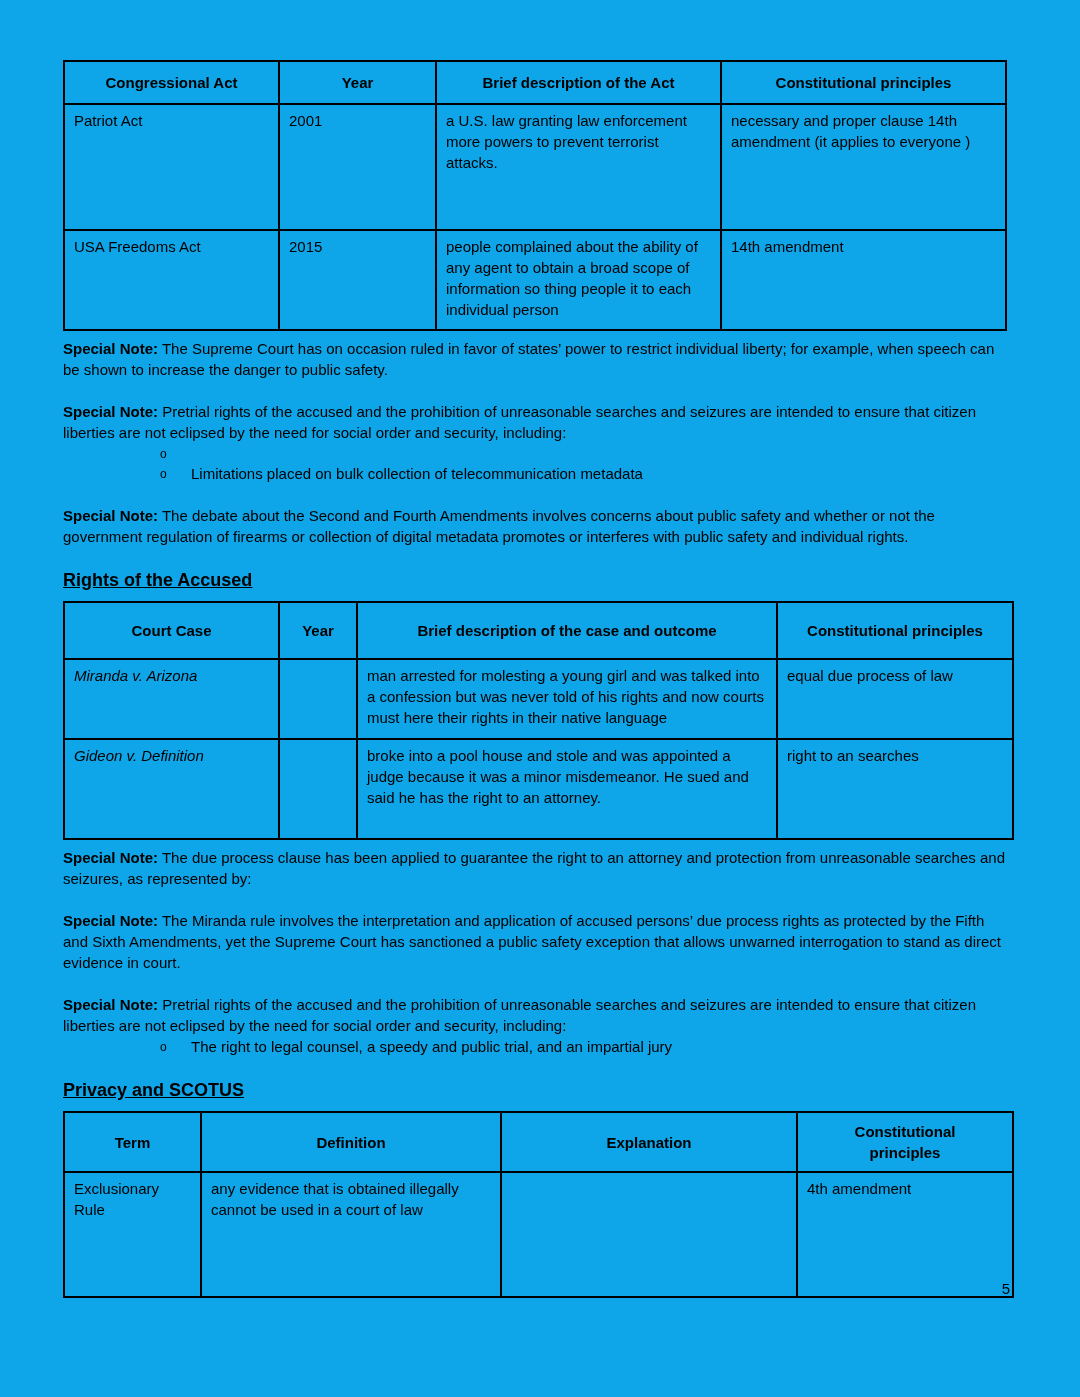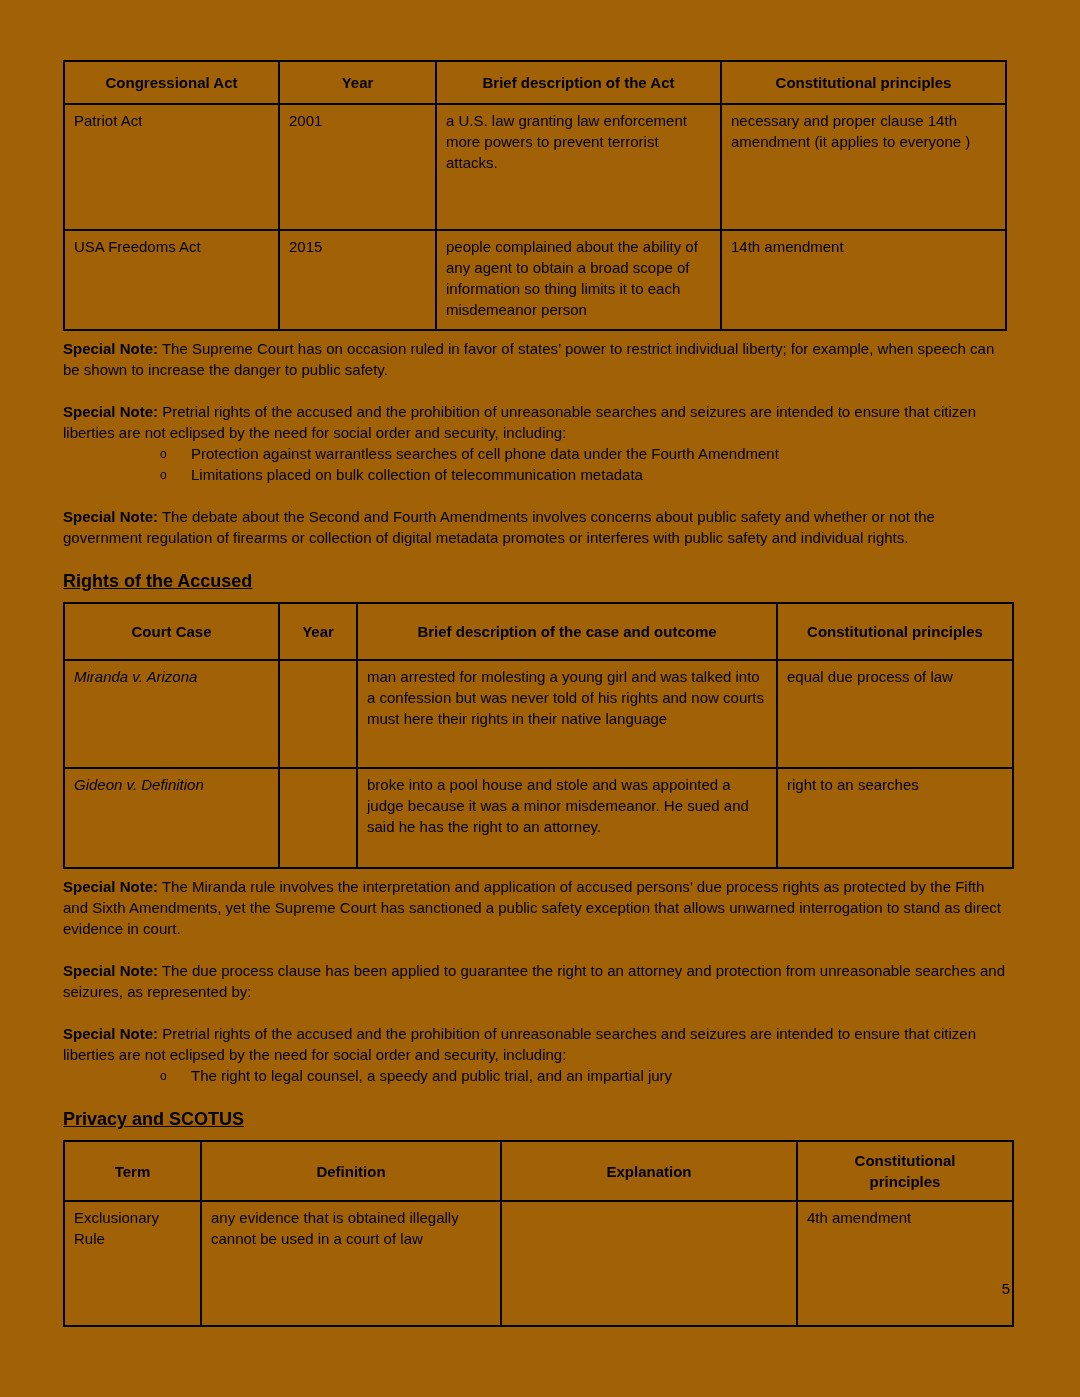--- a/index.html
+++ b/index.html
@@ -2,21 +2,21 @@
 <html><head>
 <meta charset="utf-8">
 <style>
   * { margin: 0; padding: 0; box-sizing: border-box; }
   html, body { background: #ffffff; }
   body { font-family: "Liberation Sans", sans-serif; color: #000; }
   .page {
     position: relative;
     width: 1080px;
     height: 1397px;
-    background: #a16207;
+    background: #0ea5e9;
     overflow: hidden;
   }
   .content {
     position: absolute;
     left: 63px;
     top: 60px;
     width: 949px;
     font-size: 15px;
     line-height: 1.4;
   }
@@ -37,21 +37,21 @@
   .doc-table th {
     font-weight: bold;
     text-align: center;
     vertical-align: middle;
   }
   .h43 { height: 43px; }
   .h57 { height: 57px; }
   .h60 { height: 60px; }
   .r105 { height: 126px; }
   .r100 { height: 100px; border-radius: 11px; }
-  .r108 { height: 108px; border-radius: 21px; }
+  .r108 { height: 80px; border-radius: 21px; }
   .r125 { height: 125px; border-radius: 11px; }
   .big-center {
     font-size: 19px;
     text-align: center;
     line-height: 1.35;
     padding-top: 7px;
     margin-left: 36px;
   }
   .italic { font-style: italic; }
   .pad-top-def { padding-top: 45px; }
@@ -106,35 +106,34 @@
       <tbody>
         <tr class="r105">
           <td>Patriot Act</td>
           <td>2001</td>
           <td class="big-center">a U.S. law granting law enforcement more powers to prevent terrorist attacks.</td>
           <td>necessary and proper clause 14th amendment (it applies to everyone )</td>
         </tr>
         <tr class="r100">
           <td>USA Freedoms Act</td>
           <td>2015</td>
-          <td>people complained about the ability of any agent to obtain a broad scope of information so thing limits it to each misdemeanor person</td>
+          <td>people complained about the ability of any agent to obtain a broad scope of information so thing people it to each individual person</td>
           <td>14th amendment</td>
         </tr>
       </tbody>
     </table>
 
     <div class="note">
       <p><b class="note-label">Special Note:</b> <span>The Supreme Court has on occasion ruled in favor of states’ power to restrict individual liberty; for example, when speech can be shown to increase the danger to public safety.</span></p>
     </div>
 
     <div class="note">
       <p><b class="note-label">Special Note:</b> <span>Pretrial rights of the accused and the prohibition of unreasonable searches and seizures are intended to ensure that citizen liberties are not eclipsed by the need for social order and security, including:</span></p>
       <div class="bullet">
         <span class="bullet-marker">o</span>
-        <span class="bullet-text">Protection against warrantless searches of cell phone data under the Fourth Amendment</span>
       </div>
       <div class="bullet">
         <span class="bullet-marker">o</span>
         <span class="bullet-text">Limitations placed on bulk collection of telecommunication metadata</span>
       </div>
     </div>
 
     <div class="note">
       <p><b class="note-label">Special Note:</b> <span>The debate about the Second and Fourth Amendments involves concerns about public safety and whether or not the government regulation of firearms or collection of digital metadata promotes or interferes with public safety and individual rights.</span></p>
     </div>
@@ -166,25 +165,25 @@
         <tr class="r100">
           <td class="italic">Gideon v. Definition</td>
           <td></td>
           <td>broke into a pool house and stole and was appointed a judge because it was a minor misdemeanor. He sued and said he has the right to an attorney.</td>
           <td>right to an searches</td>
         </tr>
       </tbody>
     </table>
 
     <div class="note">
+      <p><b class="note-label">Special Note:</b> <span>The due process clause has been applied to guarantee the right to an attorney and protection from unreasonable searches and seizures, as represented by:</span></p>
+    </div>
+
+    <div class="note">
       <p><b class="note-label">Special Note:</b> <span>The Miranda rule involves the interpretation and application of accused persons’ due process rights as protected by the Fifth and Sixth Amendments, yet the Supreme Court has sanctioned a public safety exception that allows unwarned interrogation to stand as direct evidence in court.</span></p>
-    </div>
-
-    <div class="note">
-      <p><b class="note-label">Special Note:</b> <span>The due process clause has been applied to guarantee the right to an attorney and protection from unreasonable searches and seizures, as represented by:</span></p>
     </div>
 
     <div class="note">
       <p><b class="note-label">Special Note:</b> <span>Pretrial rights of the accused and the prohibition of unreasonable searches and seizures are intended to ensure that citizen liberties are not eclipsed by the need for social order and security, including:</span></p>
       <div class="bullet">
         <span class="bullet-marker">o</span>
         <span class="bullet-text">The right to legal counsel, a speedy and public trial, and an impartial jury</span>
       </div>
     </div>
 

